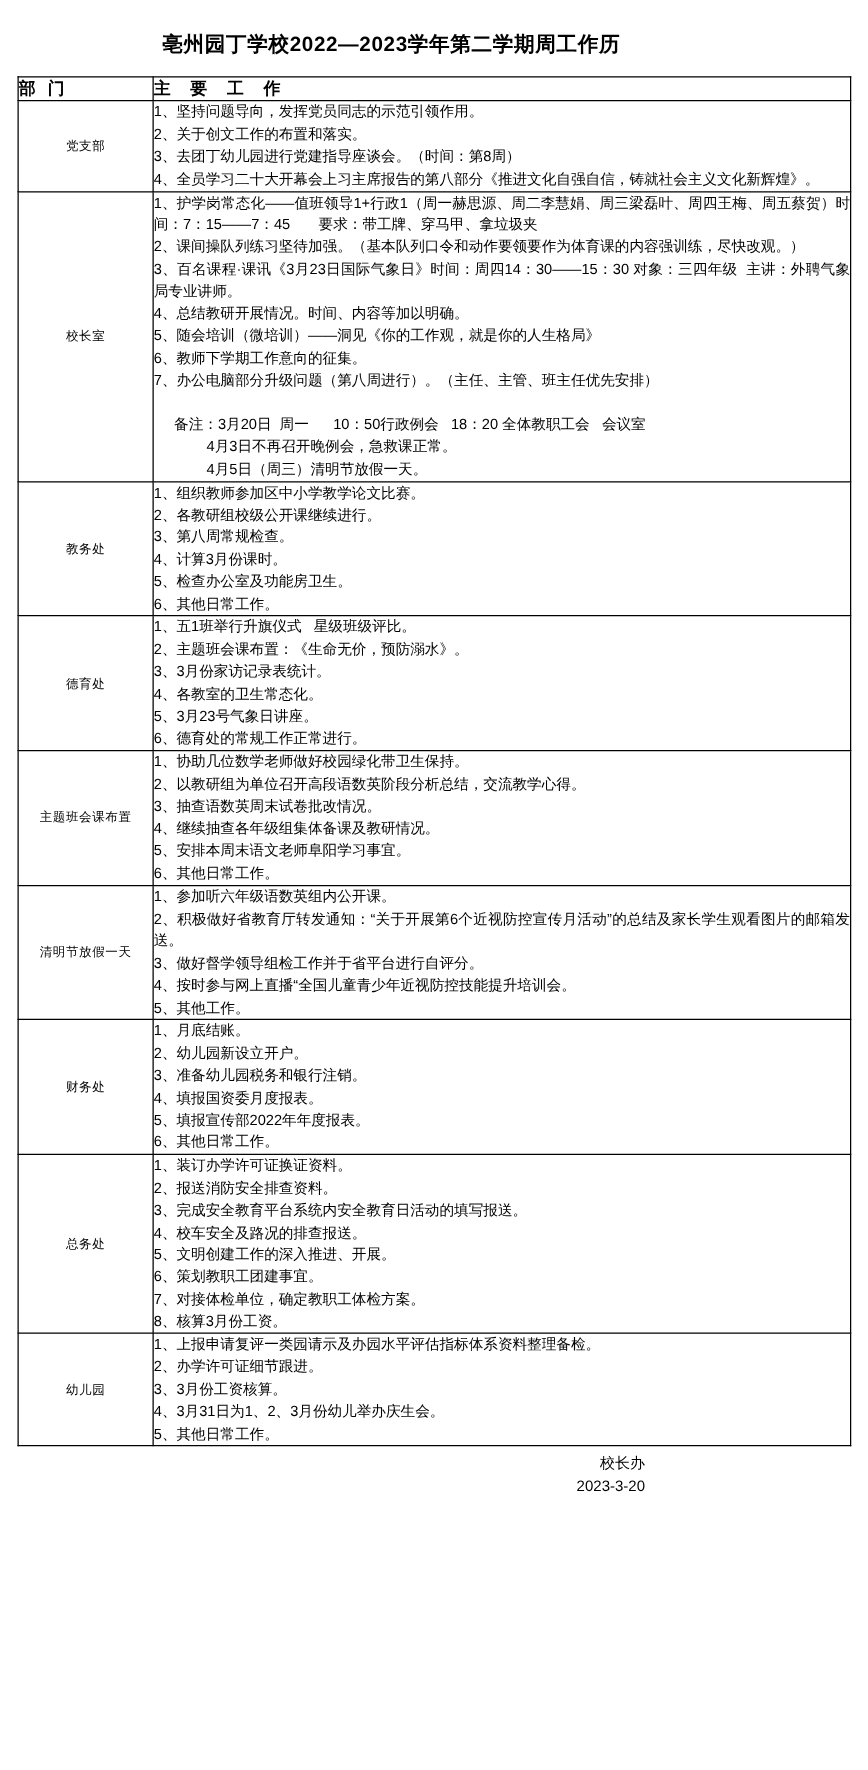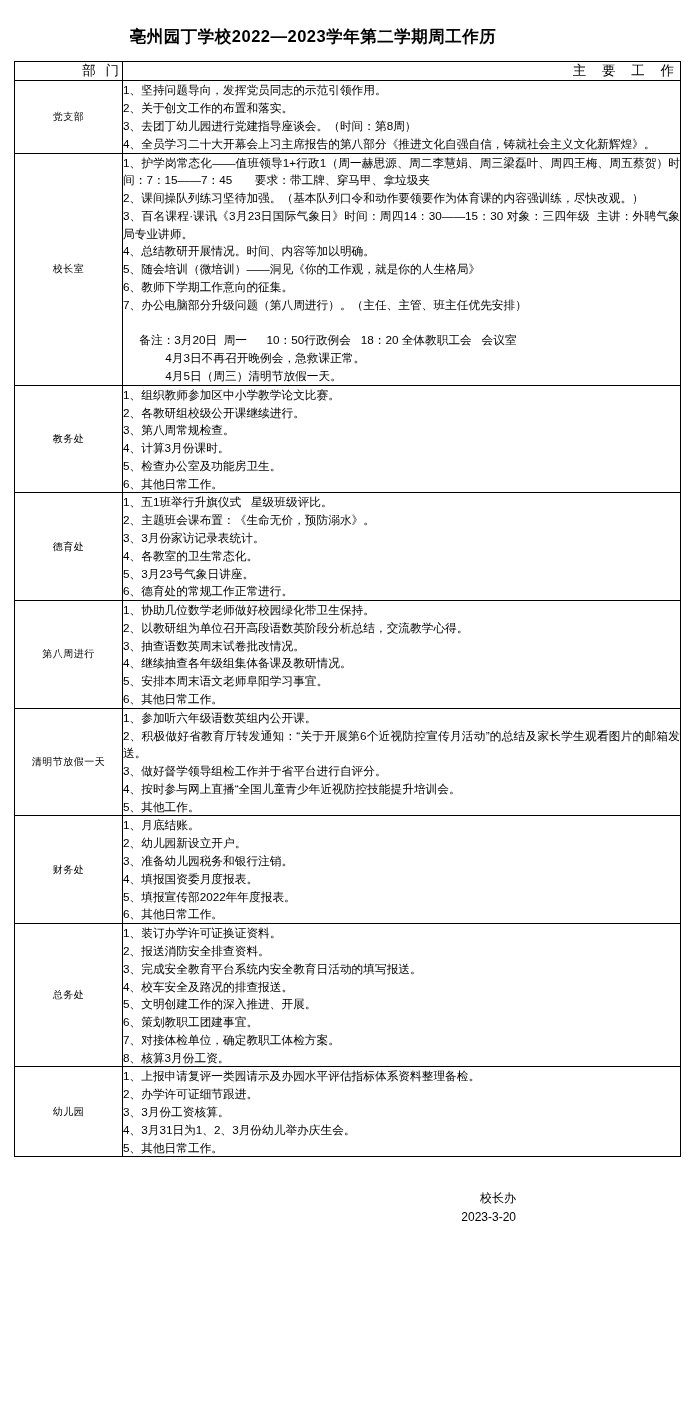--- a/index.html
+++ b/index.html
@@ -61,23 +61,23 @@
     border: 1.6px solid #000;
   }
   table.sched col.c-dept { width: 108px; }
   table.sched col.c-work { width: 558px; }
   table.sched th, table.sched td {
     border: 1.2px solid #000;
     vertical-align: middle;
     padding: 0;
   }
   .th-dept, .th-work {
-    text-align: right;
+    text-align: left;
     font-size: 13.5px;
-    font-weight: normal;
+    font-weight: bold;
     letter-spacing: 3px;
     padding: 9px 0;
   }
   .th-work {
     letter-spacing: 6px;
   }
   td.dept {
     text-align: center;
     font-size: 10px;
     letter-spacing: 0.5px;
@@ -89,21 +89,21 @@
     margin-top: 44px;
   }
   td.work .lines {
     font-size: 11.7px;
     line-height: 1.52;
     white-space: pre-wrap;
     word-break: break-all;
     text-align: justify;
   }
   .footer {
-    margin-top: 32px;
+    margin-top: 4px;
     padding-right: 96px;
     text-align: right;
     font-size: 12px;
     line-height: 1.55;
     padding-bottom: 16px;
   }
 </style>
 </head>
 <body>
 
@@ -165,21 +165,21 @@
         <td class="work">
             <div class="lines">1、五1班举行升旗仪式   星级班级评比。
 2、主题班会课布置：《生命无价，预防溺水》。
 3、3月份家访记录表统计。
 4、各教室的卫生常态化。
 5、3月23号气象日讲座。
 6、德育处的常规工作正常进行。</div>
           </td>
       </tr>
       <tr>
-        <td class="dept">第八周进行</td>
+        <td class="dept">主题班会课布置</td>
         <td class="work">
             <div class="lines">1、协助几位数学老师做好校园绿化带卫生保持。
 2、以教研组为单位召开高段语数英阶段分析总结，交流教学心得。
 3、抽查语数英周末试卷批改情况。
 4、继续抽查各年级组集体备课及教研情况。
 5、安排本周末语文老师阜阳学习事宜。
 6、其他日常工作。</div>
           </td>
       </tr>
       <tr>

